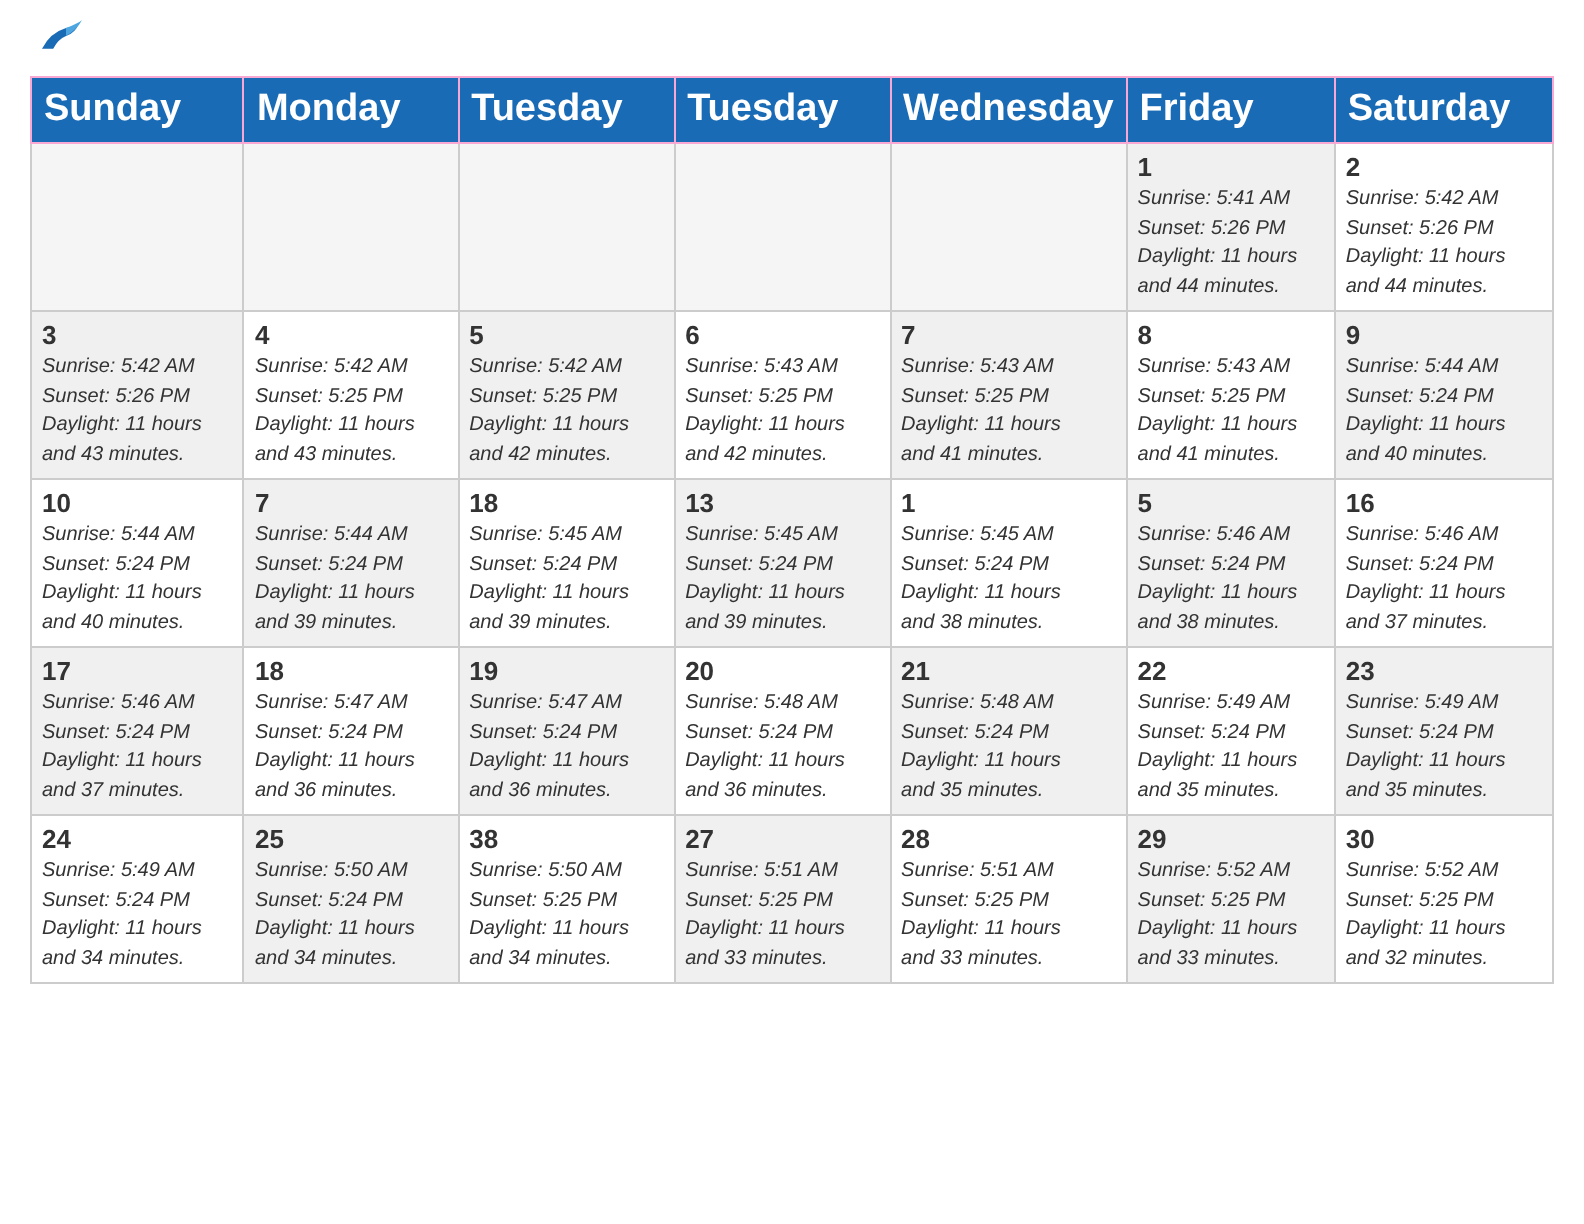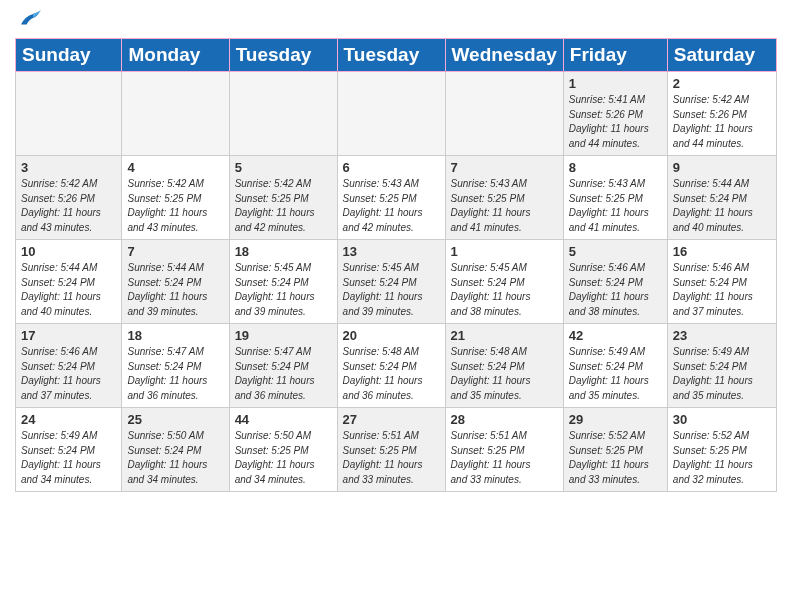--- a/index.html
+++ b/index.html
@@ -147,39 +147,39 @@
           </td>
           <td>
             <span class="day-num">20</span>
             <div class="day-info">Sunrise: 5:48 AM<br>Sunset: 5:24 PM<br>Daylight: 11 hours<br>and 36 minutes.</div>
           </td>
           <td class="shaded">
             <span class="day-num">21</span>
             <div class="day-info">Sunrise: 5:48 AM<br>Sunset: 5:24 PM<br>Daylight: 11 hours<br>and 35 minutes.</div>
           </td>
           <td>
-            <span class="day-num">42</span>
+            <span class="day-num">22</span>
             <div class="day-info">Sunrise: 5:49 AM<br>Sunset: 5:24 PM<br>Daylight: 11 hours<br>and 35 minutes.</div>
           </td>
           <td class="shaded">
             <span class="day-num">23</span>
             <div class="day-info">Sunrise: 5:49 AM<br>Sunset: 5:24 PM<br>Daylight: 11 hours<br>and 35 minutes.</div>
           </td>
         </tr>
         <tr class="week-row">
           <td>
             <span class="day-num">24</span>
             <div class="day-info">Sunrise: 5:49 AM<br>Sunset: 5:24 PM<br>Daylight: 11 hours<br>and 34 minutes.</div>
           </td>
           <td class="shaded">
             <span class="day-num">25</span>
             <div class="day-info">Sunrise: 5:50 AM<br>Sunset: 5:24 PM<br>Daylight: 11 hours<br>and 34 minutes.</div>
           </td>
           <td>
-            <span class="day-num">44</span>
+            <span class="day-num">38</span>
             <div class="day-info">Sunrise: 5:50 AM<br>Sunset: 5:25 PM<br>Daylight: 11 hours<br>and 34 minutes.</div>
           </td>
           <td class="shaded">
             <span class="day-num">27</span>
             <div class="day-info">Sunrise: 5:51 AM<br>Sunset: 5:25 PM<br>Daylight: 11 hours<br>and 33 minutes.</div>
           </td>
           <td>
             <span class="day-num">28</span>
             <div class="day-info">Sunrise: 5:51 AM<br>Sunset: 5:25 PM<br>Daylight: 11 hours<br>and 33 minutes.</div>
           </td>

